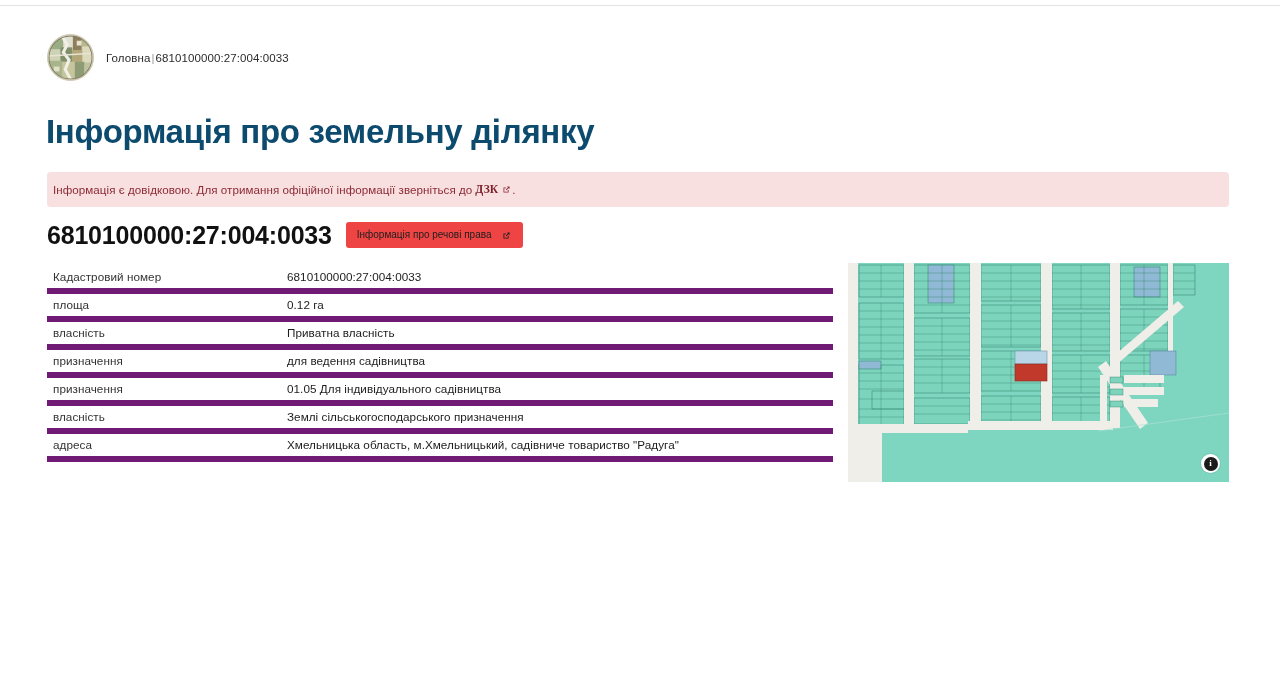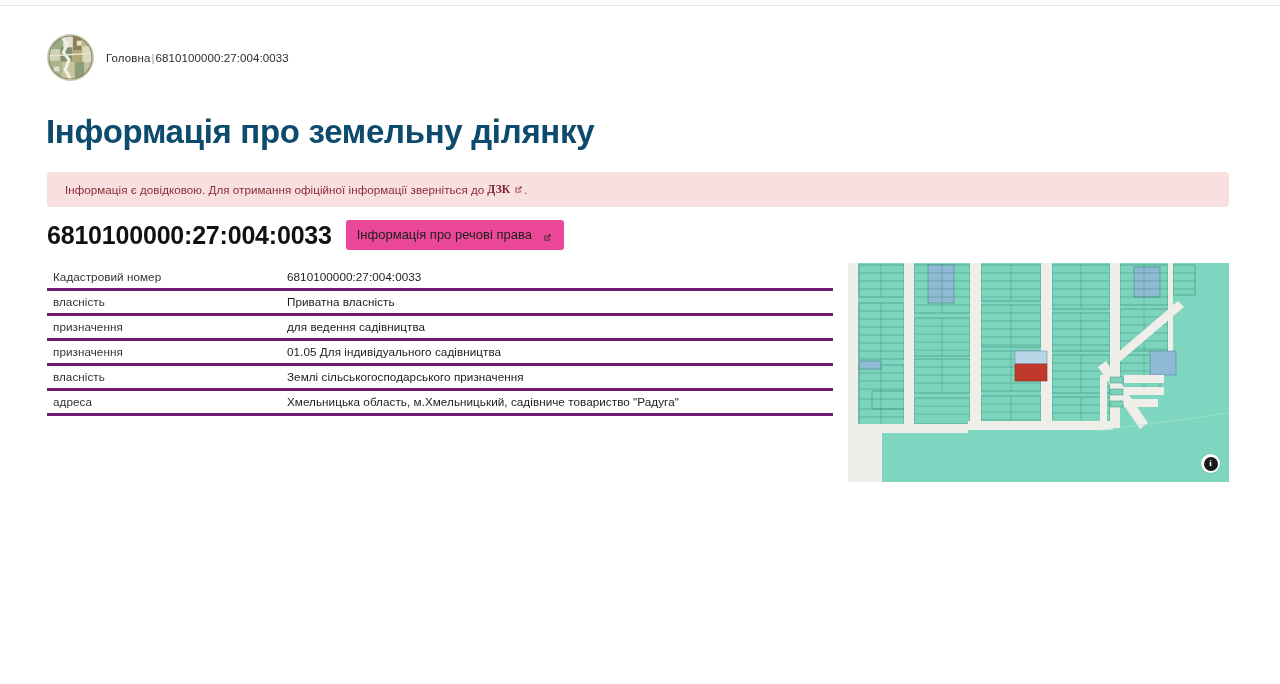--- a/index.html
+++ b/index.html
@@ -88,21 +88,21 @@
   .alert {
     position: absolute;
     left: 47px;
     top: 172px;
     width: 1182px;
     height: 35px;
     background: #f8dfe0;
     border-radius: 4px;
     display: flex;
     align-items: center;
-    padding: 0 18px;
+    padding: 0 6px;
   }
   .alert-text {
     font-size: 11.6px;
     color: #8d2b35;
     letter-spacing: .05px;
     display: flex;
     align-items: center;
     gap: 0;
   }
   .alert-text .dzk {
@@ -134,45 +134,45 @@
   }
   .cad-number {
     font-size: 25px;
     font-weight: 700;
     line-height: 32px;
     letter-spacing: -0.2px;
     color: #111111;
     white-space: nowrap;
   }
   .rights-button {
-    background: #ec4899;
+    background: #ef4444;
     border: none;
     border-radius: 3px;
     padding: 7px 11px 8px 11px;
     font-family: "Liberation Sans", sans-serif;
-    font-size: 13px;
+    font-size: 10px;
     color: #1d1d1d;
     display: flex;
     align-items: flex-end;
     gap: 7px;
     cursor: pointer;
     white-space: nowrap;
   }
 
   
   .info-table {
     position: absolute;
     left: 47px;
     top: 266px;
     width: 786px;
     border-collapse: collapse;
   }
   .info-table tr { height: 22.3px; }
   .info-table td {
-    border-bottom: 3px solid #701a75;
+    border-bottom: 6px solid #701a75;
     font-size: 11.7px;
     color: #242424;
     padding: 4px 0 5px 6px;
     vertical-align: middle;
     letter-spacing: .05px;
   }
   .info-table td.label {
     width: 234px;
     color: #333333;
   }
@@ -294,20 +294,24 @@
     </button>
   </div>
 
   <table class="info-table">
     <tbody>
       <tr>
         <td class="label">Кадастровий номер</td>
         <td class="value">6810100000:27:004:0033</td>
       </tr>
       <tr>
+        <td class="label">площа</td>
+        <td class="value">0.12 га</td>
+      </tr>
+      <tr>
         <td class="label">власність</td>
         <td class="value">Приватна власність</td>
       </tr>
       <tr>
         <td class="label">призначення</td>
         <td class="value">для ведення садівництва</td>
       </tr>
       <tr>
         <td class="label">призначення</td>
         <td class="value">01.05 Для індивідуального садівництва</td>

